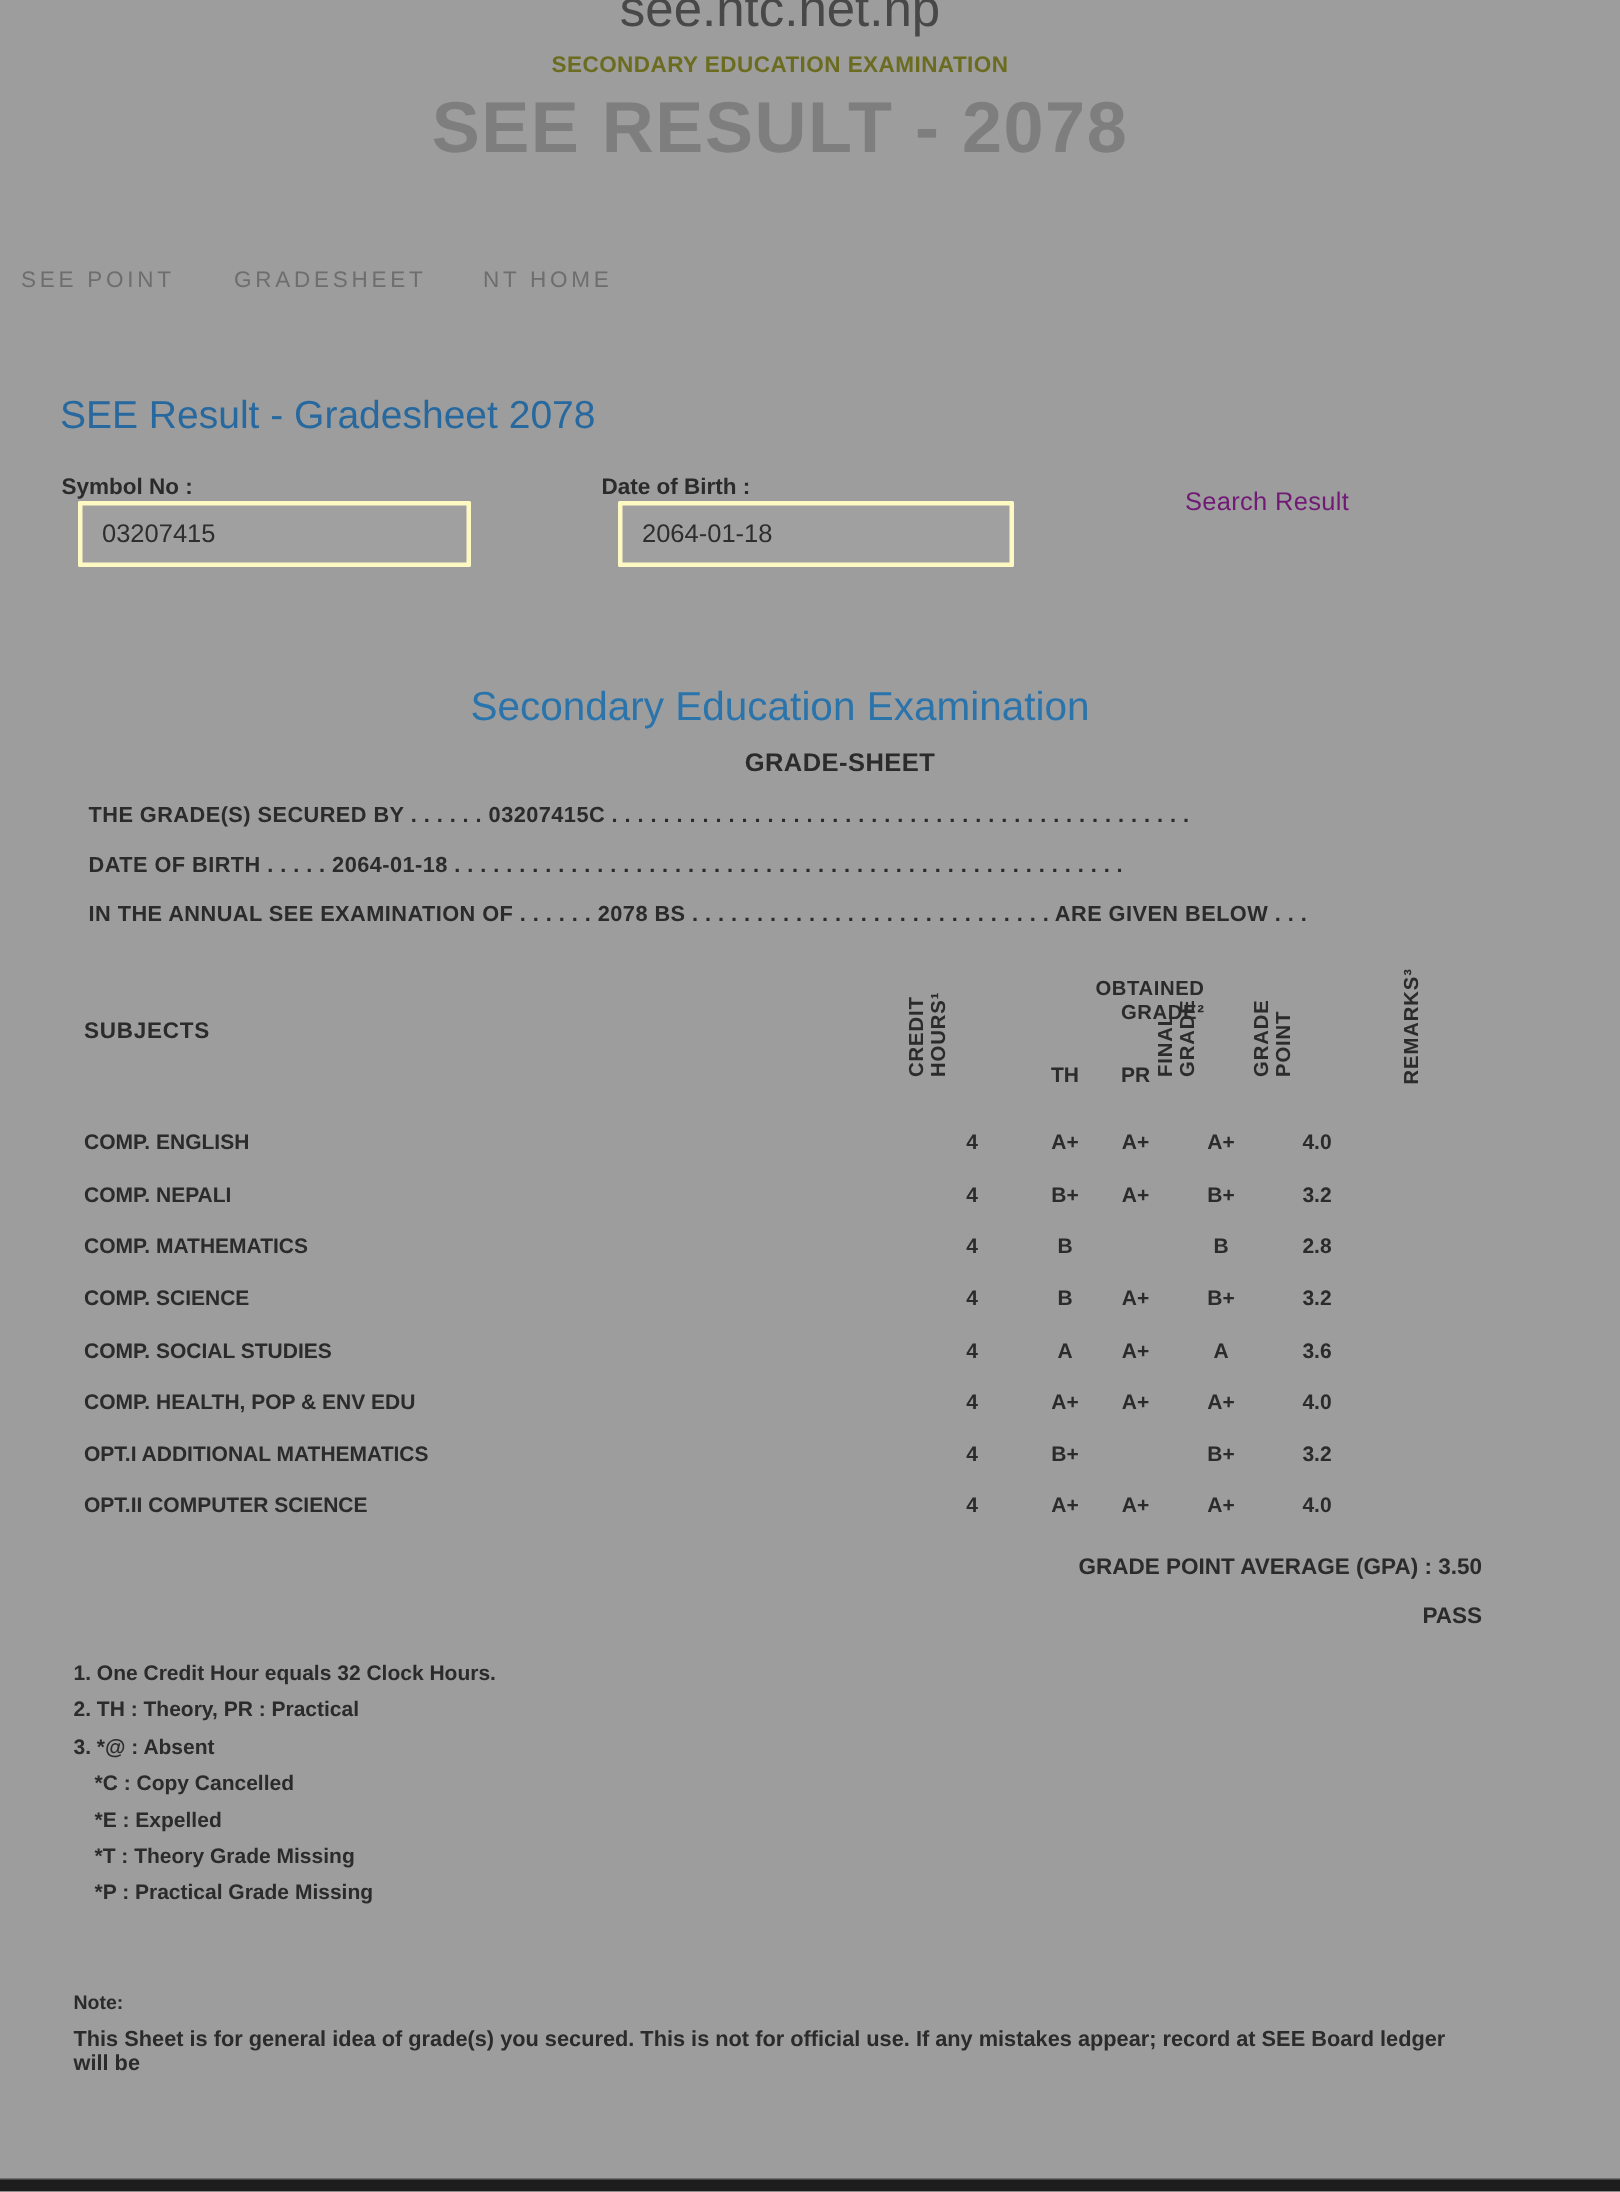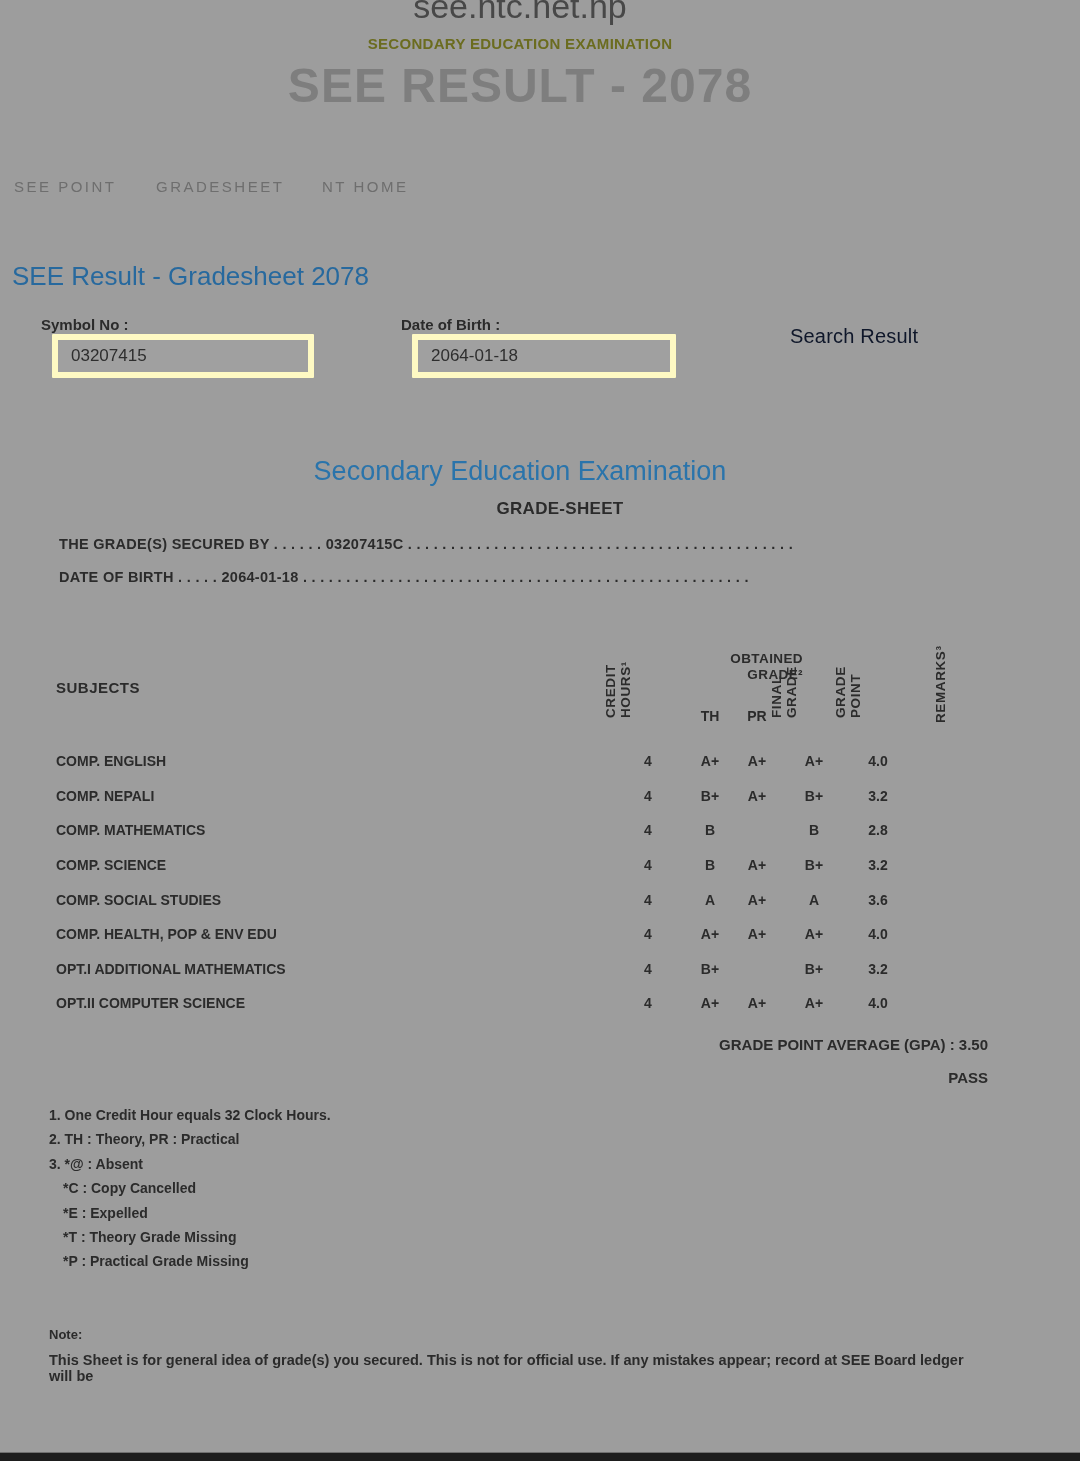--- a/index.html
+++ b/index.html
@@ -14,33 +14,33 @@
   
   .site-title{top:-13px;font-size:34px;color:#484848;white-space:nowrap;}
   .org-title{top:35px;font-size:15px;font-weight:bold;color:#6b6c1f;letter-spacing:.3px;}
   .main-title{top:58px;font-size:48px;color:#7e7e7e;letter-spacing:1px;font-weight:700;}
 
   
   .nav-item{top:178px;font-size:15px;color:#6e6e6e;letter-spacing:2.5px;white-space:nowrap;cursor:pointer;}
   .nav-1{left:14px}.nav-2{left:156px}.nav-3{left:322px}
 
   
-  .gs-heading{left:12px;top:261px;font-size:26px;color:#27699e;white-space:nowrap;}
+  .gs-heading{left:40px;top:261px;font-size:26px;color:#27699e;white-space:nowrap;}
   .field-label{top:316px;font-size:15px;font-weight:bold;white-space:nowrap;}
   .lbl-symbol{left:41px}.lbl-dob{left:401px}
   .tf{
     position:absolute;top:334px;height:44px;box-sizing:border-box;
-    background:#a0a0a0;border:6px solid #fef9c3;border-radius:1px;
+    background:#a0a0a0;border:3px solid #fef9c3;border-radius:1px;
     font-family:inherit;font-size:17px;color:#2e2e2e;padding:0 8px 0 13px;outline:none;
   }
   .tf-symbol{left:52px;width:262px;}
   .tf-dob{left:412px;width:264px;}
   .search-btn{
     position:absolute;left:790px;top:325px;background:none;border:none;padding:0;
-    font-family:inherit;font-size:20px;color:#0f172a;letter-spacing:.2px;cursor:pointer;white-space:nowrap;
+    font-family:inherit;font-size:17px;color:#701a75;letter-spacing:.2px;cursor:pointer;white-space:nowrap;
   }
 
   
   .exam-heading{top:456px;font-size:27px;color:#2a74ab;font-weight:400;}
   .subheading{top:499px;font-size:17px;font-weight:bold;letter-spacing:.3px;margin-left:40px;}
   .dotline{left:59px;font-size:14.5px;font-weight:bold;letter-spacing:.3px;white-space:nowrap;}
   .dl-1{top:536px}.dl-2{top:569px}.dl-3{top:602px}
 
   
   .subjects-h{left:56px;top:679px;font-size:15px;font-weight:bold;letter-spacing:.5px;}
@@ -96,20 +96,21 @@
   <div class="abs field-label lbl-symbol">Symbol No :</div>
   <input class="tf tf-symbol" type="text" readonly="" value="03207415" style="">
   <div class="abs field-label lbl-dob">Date of Birth :</div>
   <input class="tf tf-dob" type="text" readonly="" value="2064-01-18" style="">
   <button class="search-btn">Search Result</button>
 
   <div class="abs centered exam-heading">Secondary Education Examination</div>
   <div class="abs centered subheading">GRADE-SHEET</div>
   <div class="abs dotline dl-1">THE GRADE(S) SECURED BY . . . . . . 03207415C . . . . . . . . . . . . . . . . . . . . . . . . . . . . . . . . . . . . . . . . . . . . .</div>
   <div class="abs dotline dl-2">DATE OF BIRTH . . . . . 2064-01-18 . . . . . . . . . . . . . . . . . . . . . . . . . . . . . . . . . . . . . . . . . . . . . . . . . . . .</div>
+  <div class="abs dotline dl-3">IN THE ANNUAL SEE EXAMINATION OF . . . . . . 2078 BS . . . . . . . . . . . . . . . . . . . . . . . . . . . . ARE GIVEN BELOW . . .</div>
 
   <div class="abs subjects-h">SUBJECTS</div>
   <div class="vhead vh-ch">CREDIT
 HOURS¹</div>
   <div class="abs og-head">OBTAINED
 GRADE²</div>
   <div class="abs subcol-h th-h">TH</div>
   <div class="abs subcol-h pr-h">PR</div>
   <div class="vhead vh-fg">FINAL
 GRADE</div>

